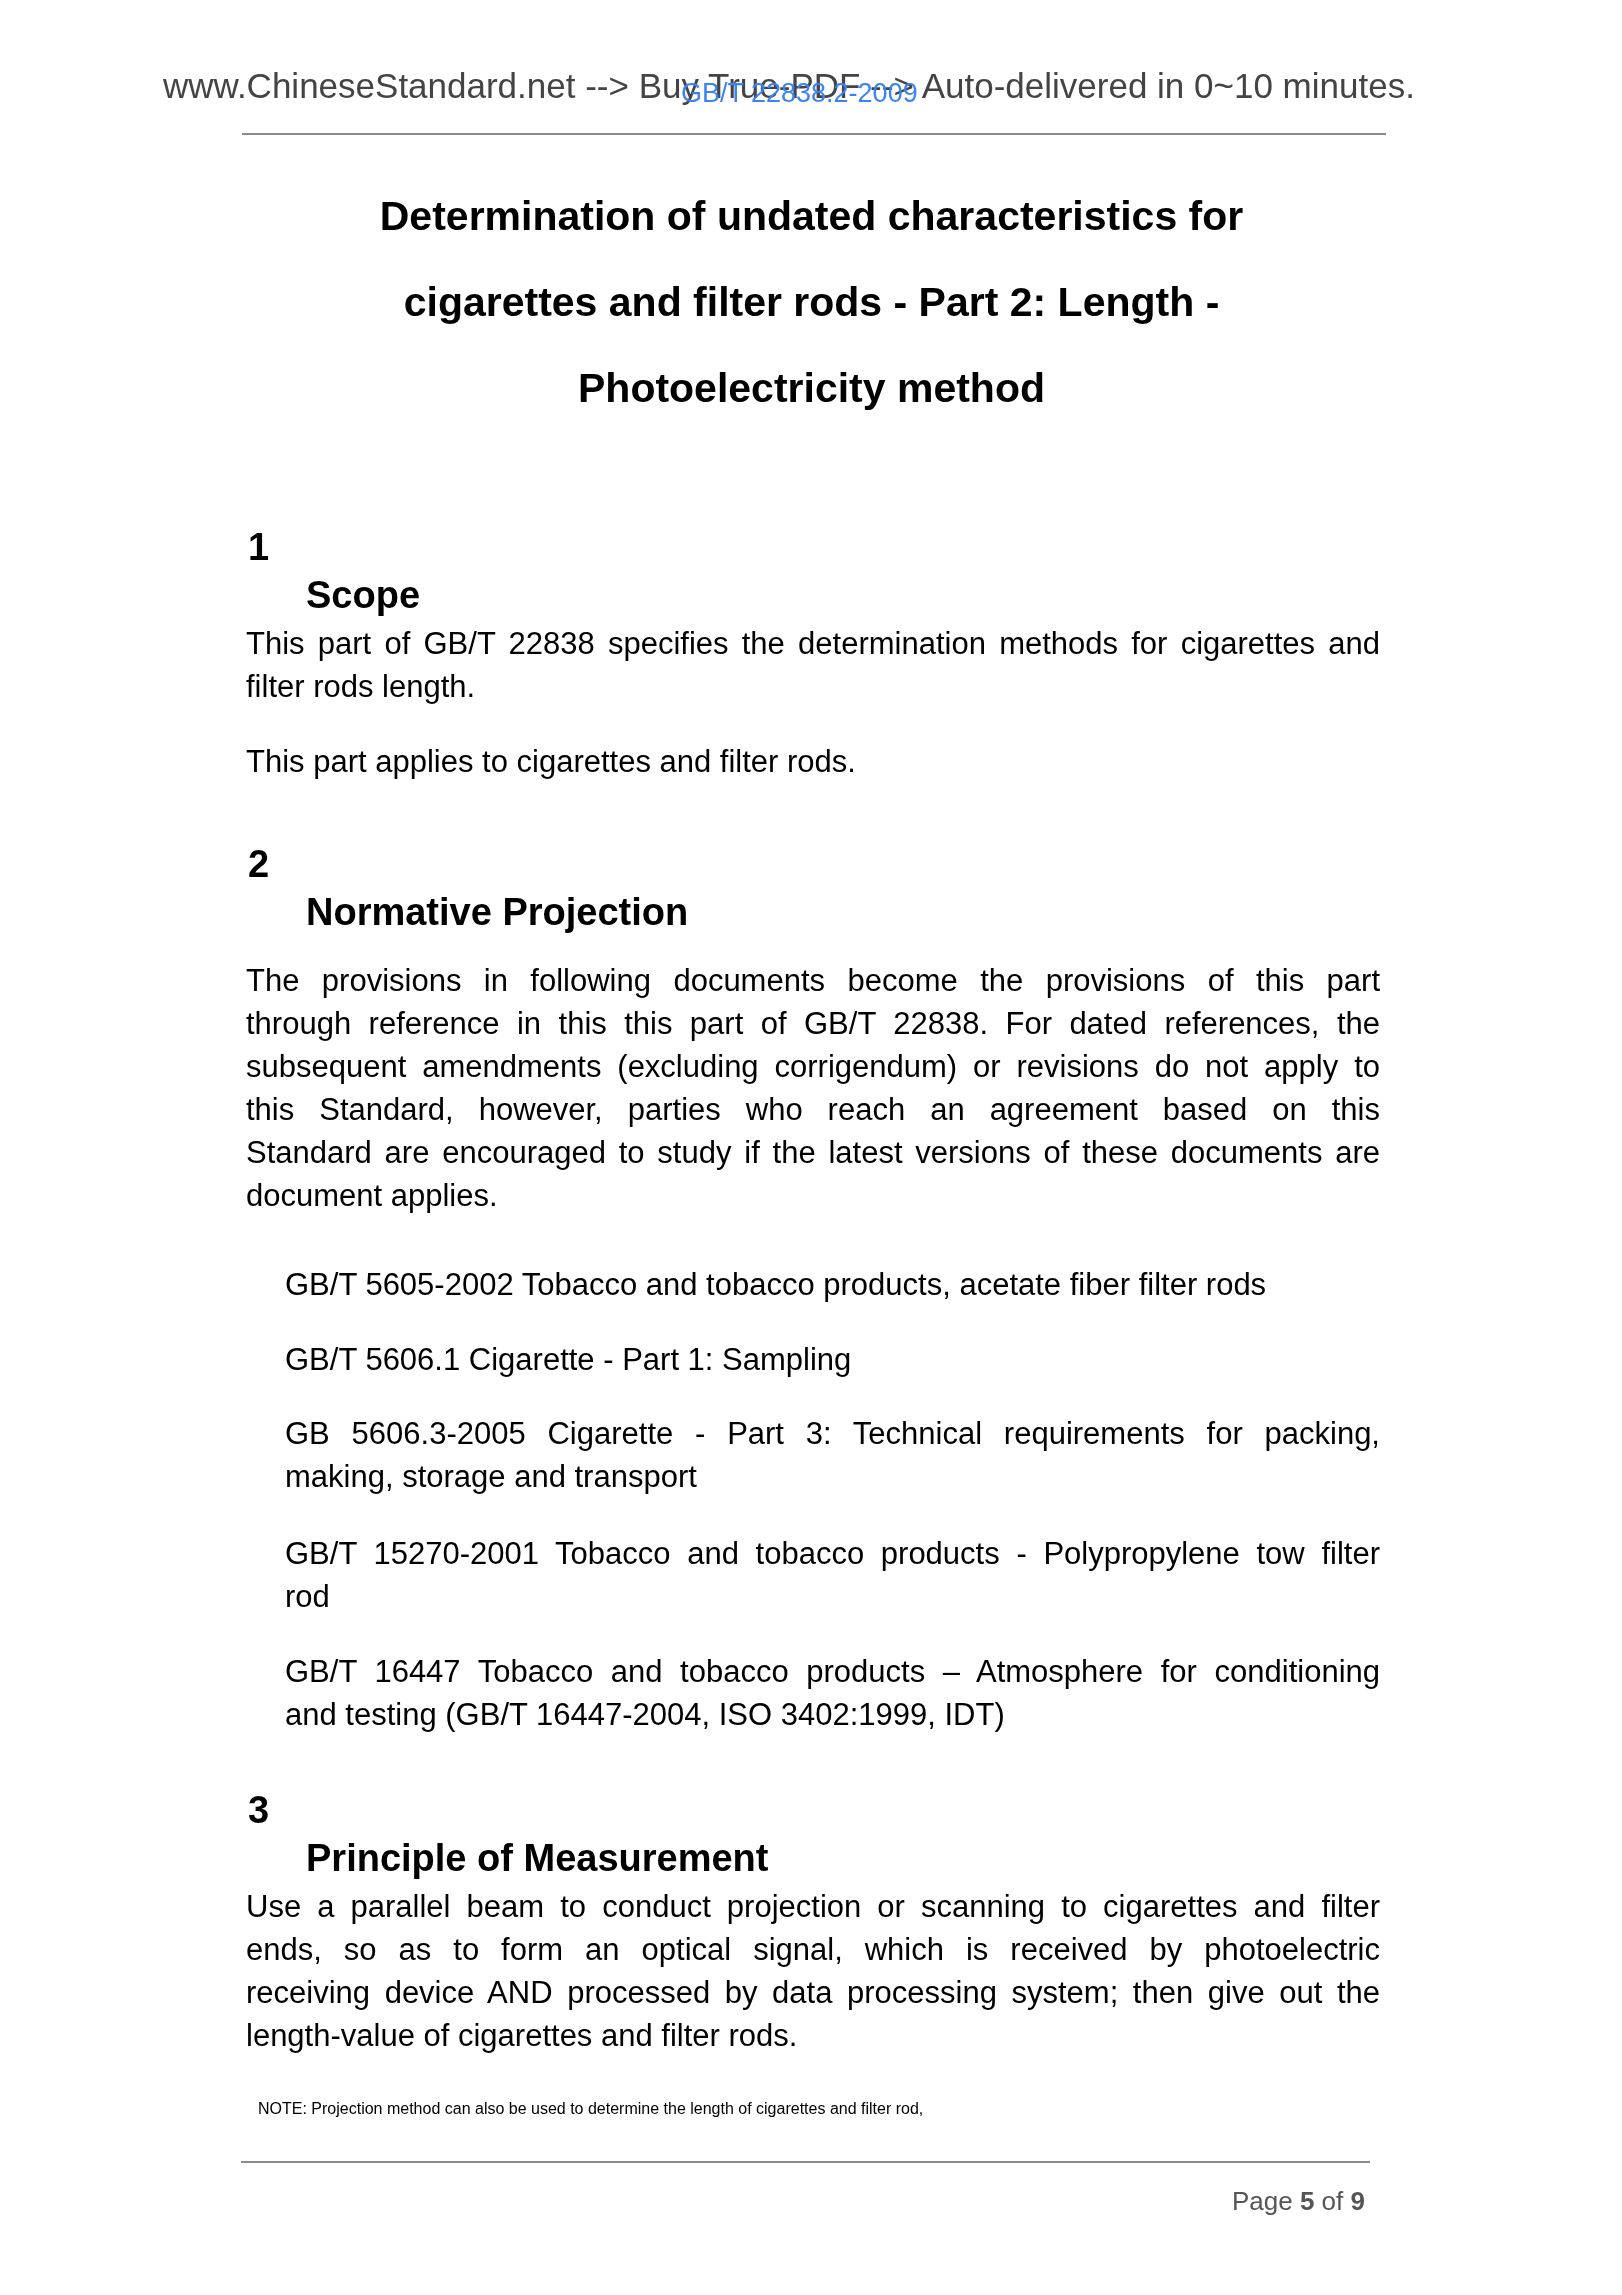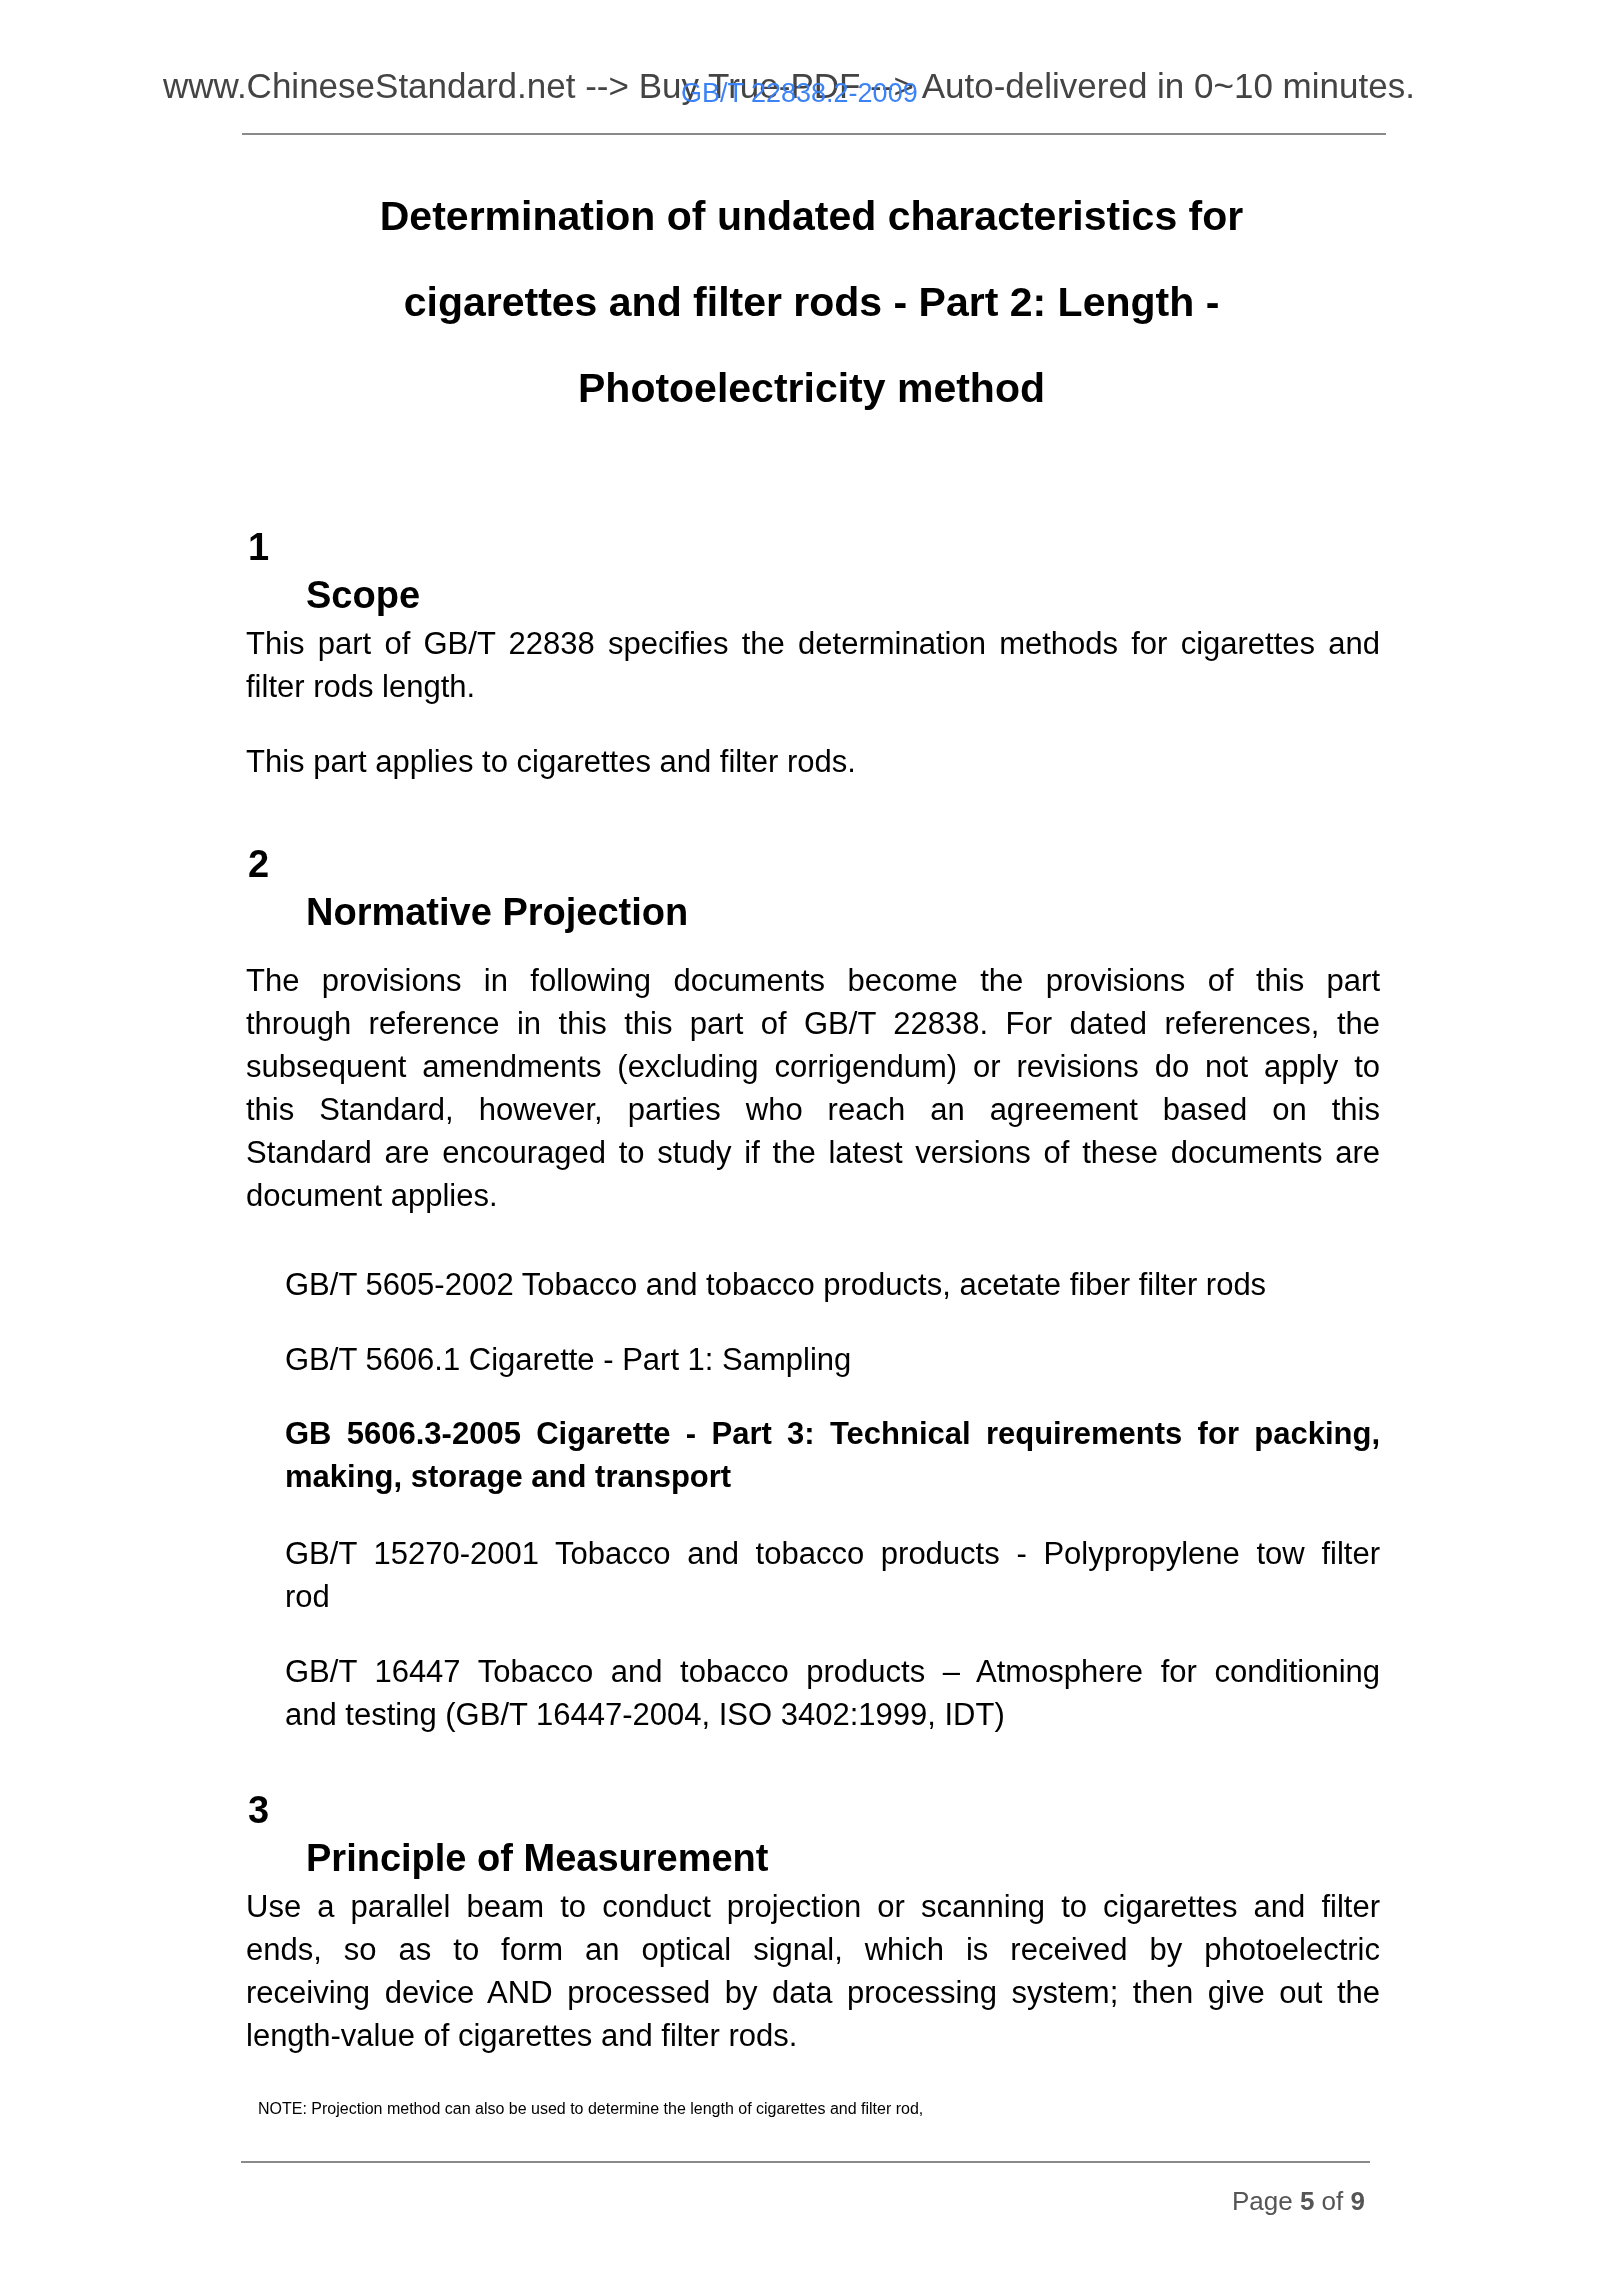--- a/index.html
+++ b/index.html
@@ -61,21 +61,21 @@
   <div class="jl">Standard are encouraged to study if the latest versions of these documents are</div>
   <div class="ln">document applies.</div>
 </div>
 
 <div class="abs body ref" style="top:1263px;">
   <div class="ln">GB/T 5605-2002 Tobacco and tobacco products, acetate fiber filter rods</div>
 </div>
 <div class="abs body ref" style="top:1338px;">
   <div class="ln">GB/T 5606.1 Cigarette - Part 1: Sampling</div>
 </div>
-<div class="abs body ref" style="top:1412px;font-weight:bold;">
+<div class="abs body ref" style="top:1412px;">
   <div class="jl">GB 5606.3-2005 Cigarette - Part 3: Technical requirements for packing,</div>
   <div class="ln">making, storage and transport</div>
 </div>
 <div class="abs body ref" style="top:1532px;">
   <div class="jl">GB/T 15270-2001 Tobacco and tobacco products - Polypropylene tow filter</div>
   <div class="ln">rod</div>
 </div>
 <div class="abs body ref" style="top:1650px;">
   <div class="jl">GB/T 16447 Tobacco and tobacco products – Atmosphere for conditioning</div>
   <div class="ln">and testing (GB/T 16447-2004, ISO 3402:1999, IDT)</div>

